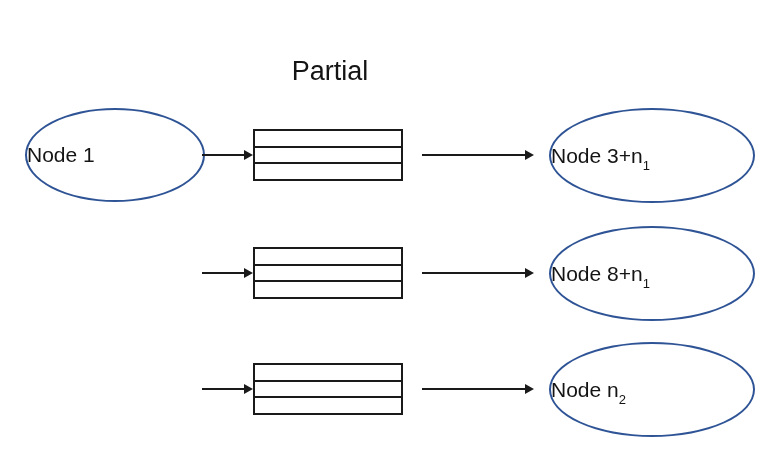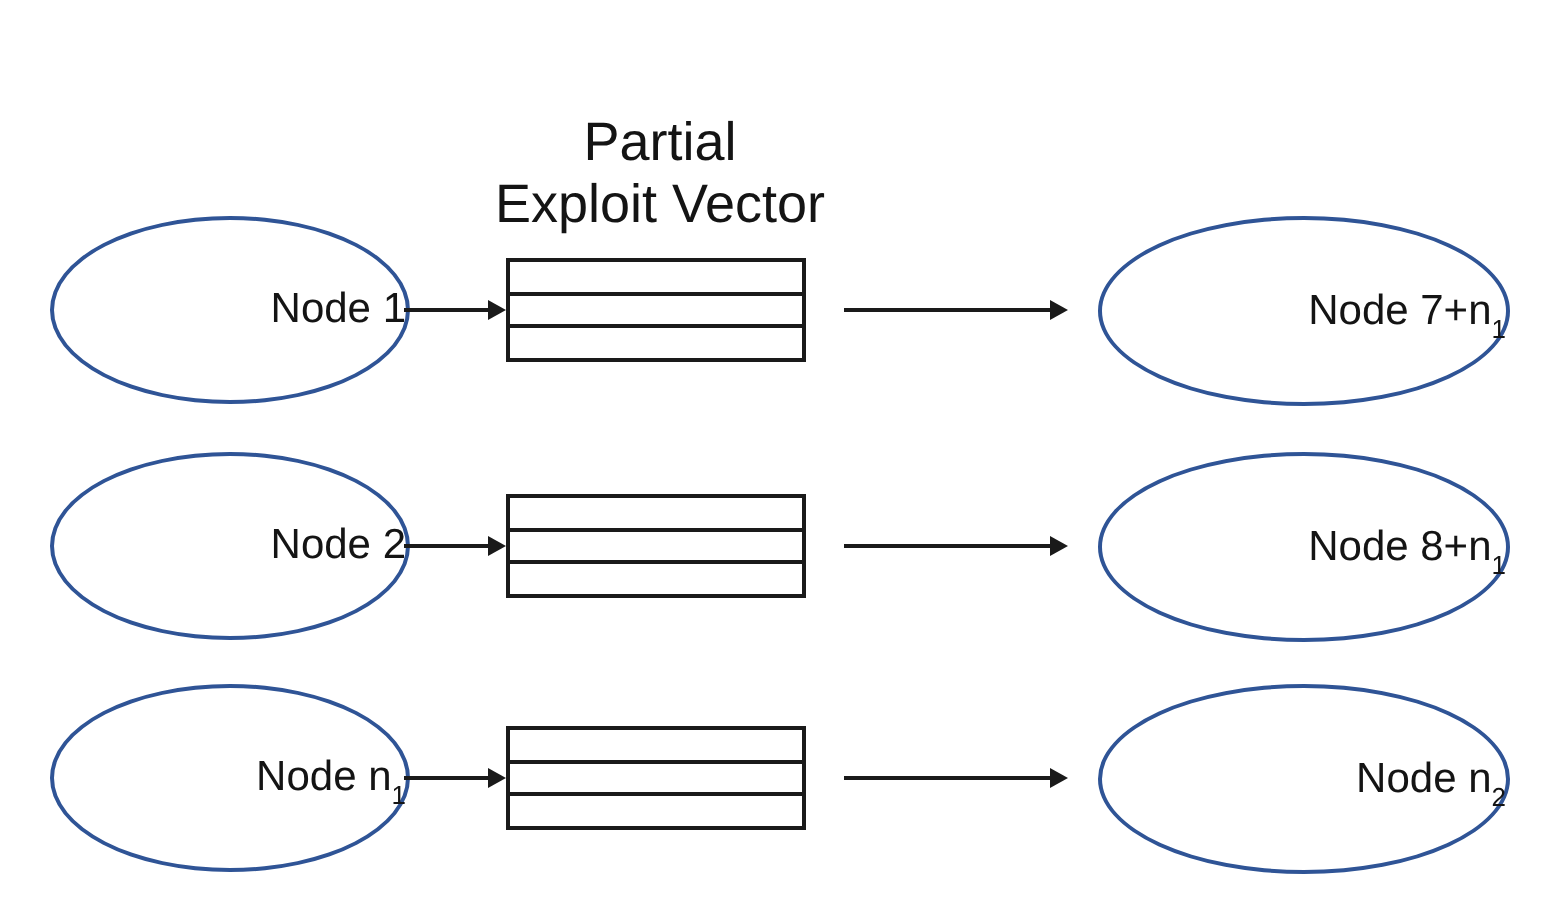--- a/index.html
+++ b/index.html
@@ -28,21 +28,21 @@
     margin-top: 32px;
   }
   .ellipse {
     position: absolute;
     box-sizing: border-box;
     border: 2px solid var(--stroke, #2F5496);
     border-radius: 50%;
     background: #ffffff;
     display: flex;
     align-items: center;
-    justify-content: flex-end;
+    justify-content: flex-start;
     font-size: 21px;
     color: #141414;
   }
   .el-left  { left: 25px;  width: 180px; height: 94px; }
   .el-right { left: 549px; width: 206px; height: 95px; }
   .lbl sub {
     font-size: 13px;
     line-height: 0;
     position: relative;
     top: 2px;
@@ -82,54 +82,47 @@
   .arrow-short { left: 202px; width: 42px; }
   .arrow-long  { left: 422px; width: 103px; }
 </style>
 </head>
 <body>
 
 <div class="canvas">
 
   <div class="title">
     <div>Partial</div>
-    <div>Exploit Vector</div>
   </div>
 
   <div class="ellipse el-left" style="top:108px">
     <span class="lbl"><span>Node 1</span><sub></sub></span>
   </div>
   <div class="arrow arrow-short" style="top:154px"></div>
   <div class="vbox" style="top:129px">
     <div class="cell"></div>
     <div class="cell"></div>
     <div class="cell"></div>
   </div>
   <div class="arrow arrow-long" style="top:154px"></div>
   <div class="ellipse el-right" style="top:108px">
-    <span class="lbl"><span>Node 7+n</span><sub>1</sub></span>
+    <span class="lbl"><span>Node 3+n</span><sub>1</sub></span>
   </div>
 
-  <div class="ellipse el-left" style="top:226px">
-    <span class="lbl"><span>Node 2</span><sub></sub></span>
-  </div>
   <div class="arrow arrow-short" style="top:272px"></div>
   <div class="vbox" style="top:247px">
     <div class="cell"></div>
     <div class="cell"></div>
     <div class="cell"></div>
   </div>
   <div class="arrow arrow-long" style="top:272px"></div>
   <div class="ellipse el-right" style="top:226px">
     <span class="lbl"><span>Node 8+n</span><sub>1</sub></span>
   </div>
 
-  <div class="ellipse el-left" style="top:342px">
-    <span class="lbl"><span>Node n</span><sub>1</sub></span>
-  </div>
   <div class="arrow arrow-short" style="top:388px"></div>
   <div class="vbox" style="top:363px">
     <div class="cell"></div>
     <div class="cell"></div>
     <div class="cell"></div>
   </div>
   <div class="arrow arrow-long" style="top:388px"></div>
   <div class="ellipse el-right" style="top:342px">
     <span class="lbl"><span>Node n</span><sub>2</sub></span>
   </div>

